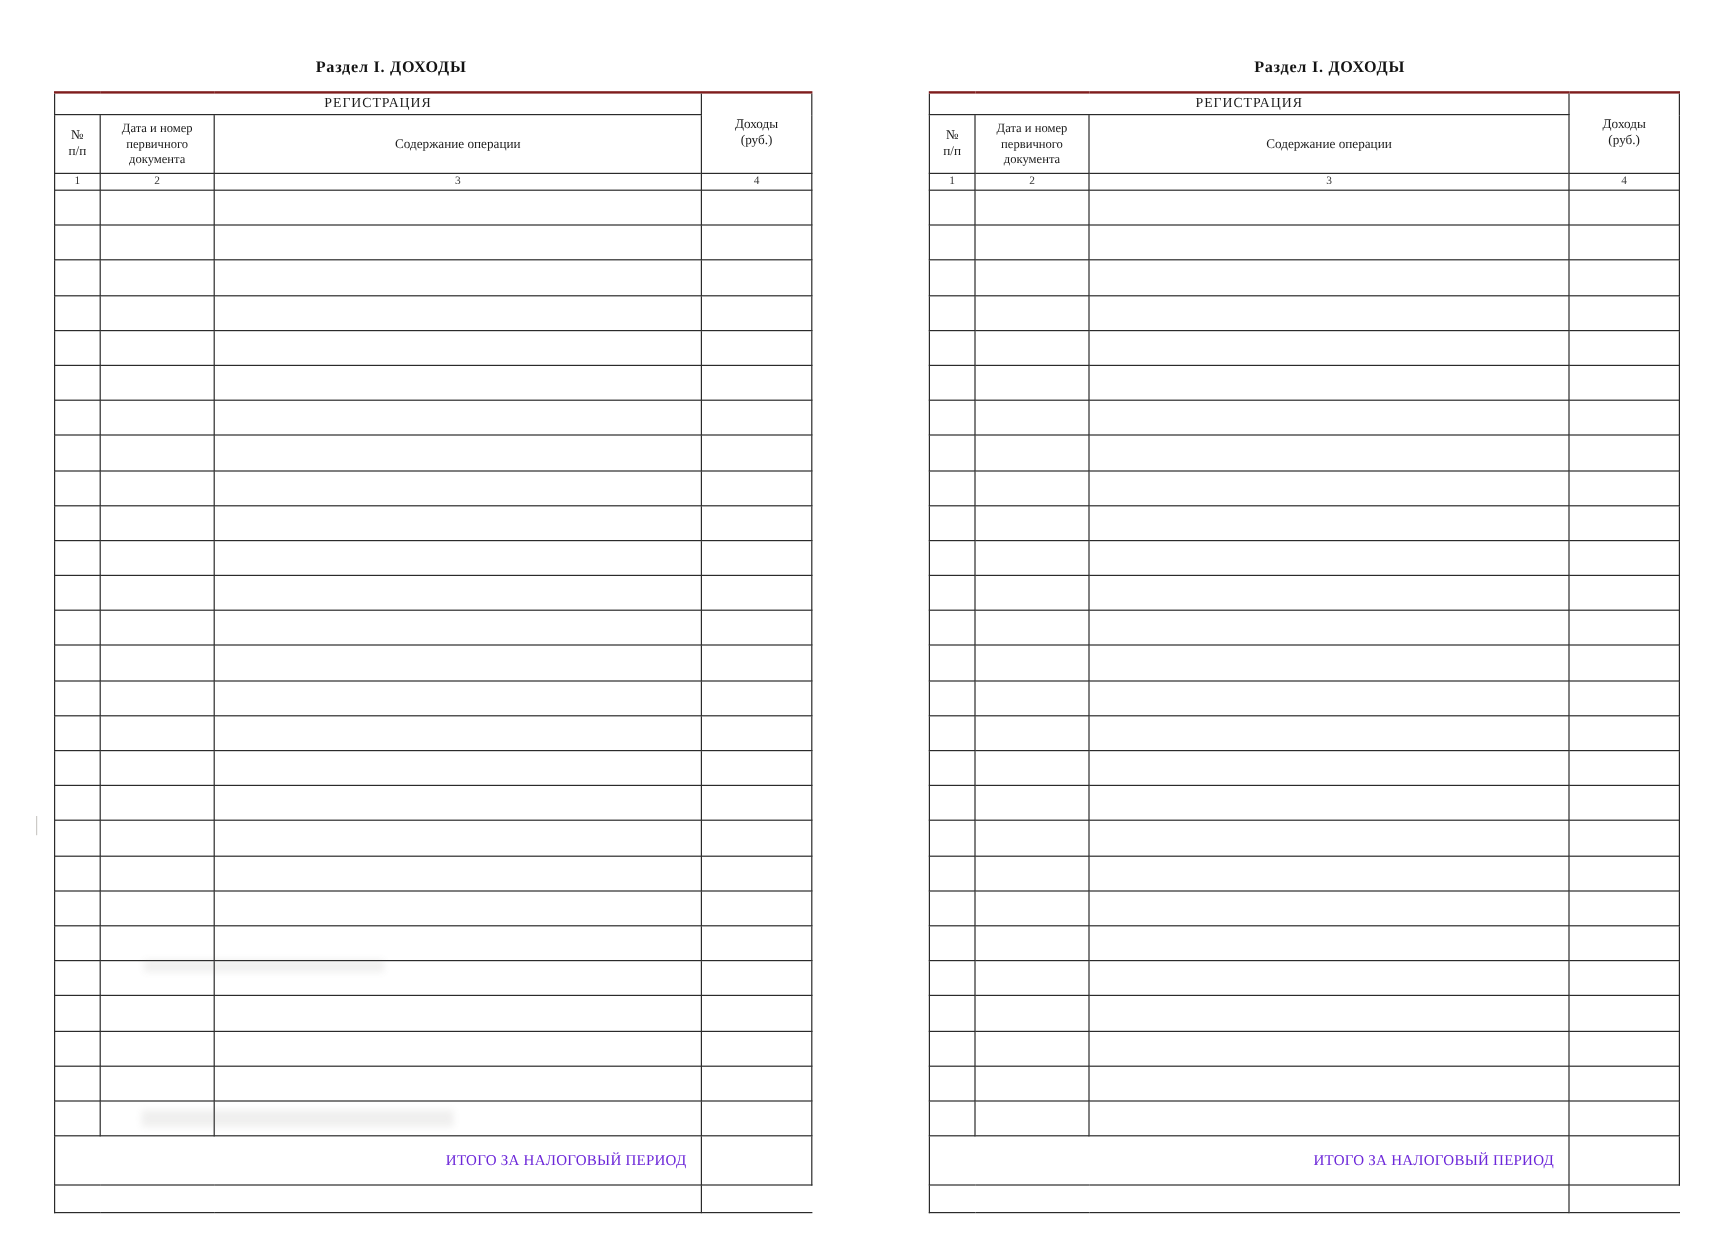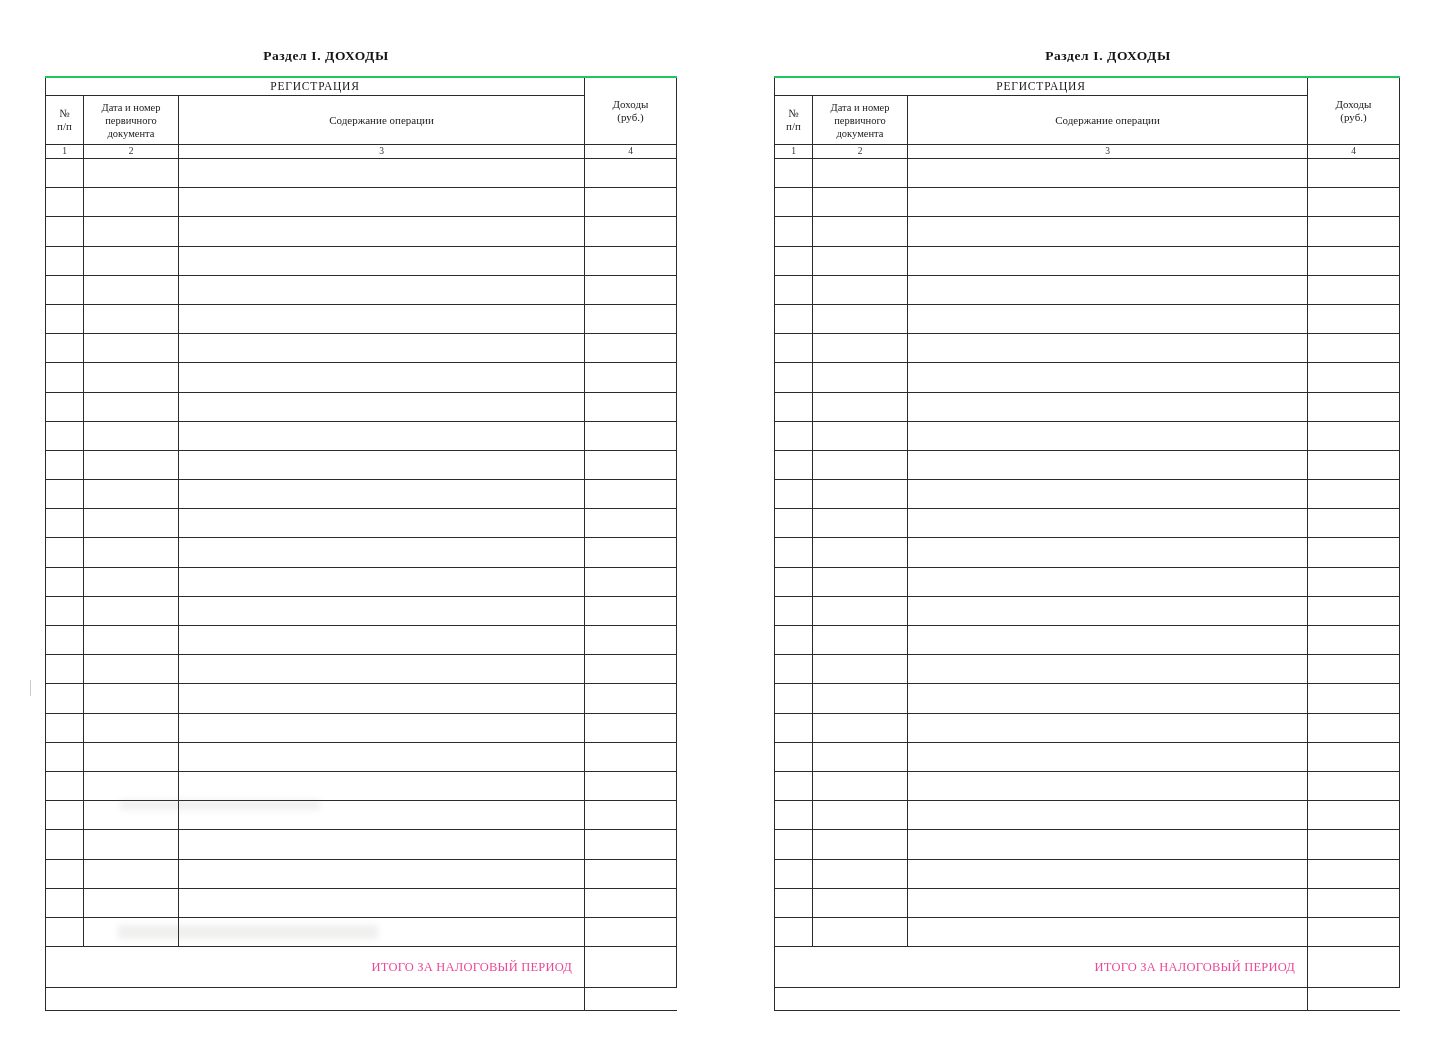--- a/index.html
+++ b/index.html
@@ -53,21 +53,21 @@
     table-layout: fixed;
   }
   table.ledger td,
   table.ledger th {
     border: 1px solid #2b2b2b;
     font-weight: normal;
     padding: 0;
     background: transparent;
   }
   table.ledger th.thin-top {
-    border-top: 2px solid #22c55e;
+    border-top: 2px solid #7f1d1d;
   }
   .col-np    { width: 38px; }
   .col-doc   { width: 95px; }
   .col-oper  { width: auto; }
   .col-inc   { width: 92px; }
 
   .hdr-reg {
     text-align: center;
     font-size: 11.5px;
     height: 17px;
@@ -95,21 +95,21 @@
   }
   .total-row td {
     height: 40px;
     vertical-align: middle;
   }
   .total-label {
     text-align: right;
     font-size: 12.5px;
     letter-spacing: 0.2px;
     padding-right: 12px;
-    color: #ec4899;
+    color: #6d28d9;
   }
   .total-row td.merged { border-right: 1px solid #2b2b2b; }
   .bottom-pad td {
     height: 22px;
     border-left: 1px solid #2b2b2b;
     border-right: 1px solid #2b2b2b;
     border-top: none;
     border-bottom: 1px solid #2b2b2b;
   }
   .bottom-pad td.noside {

